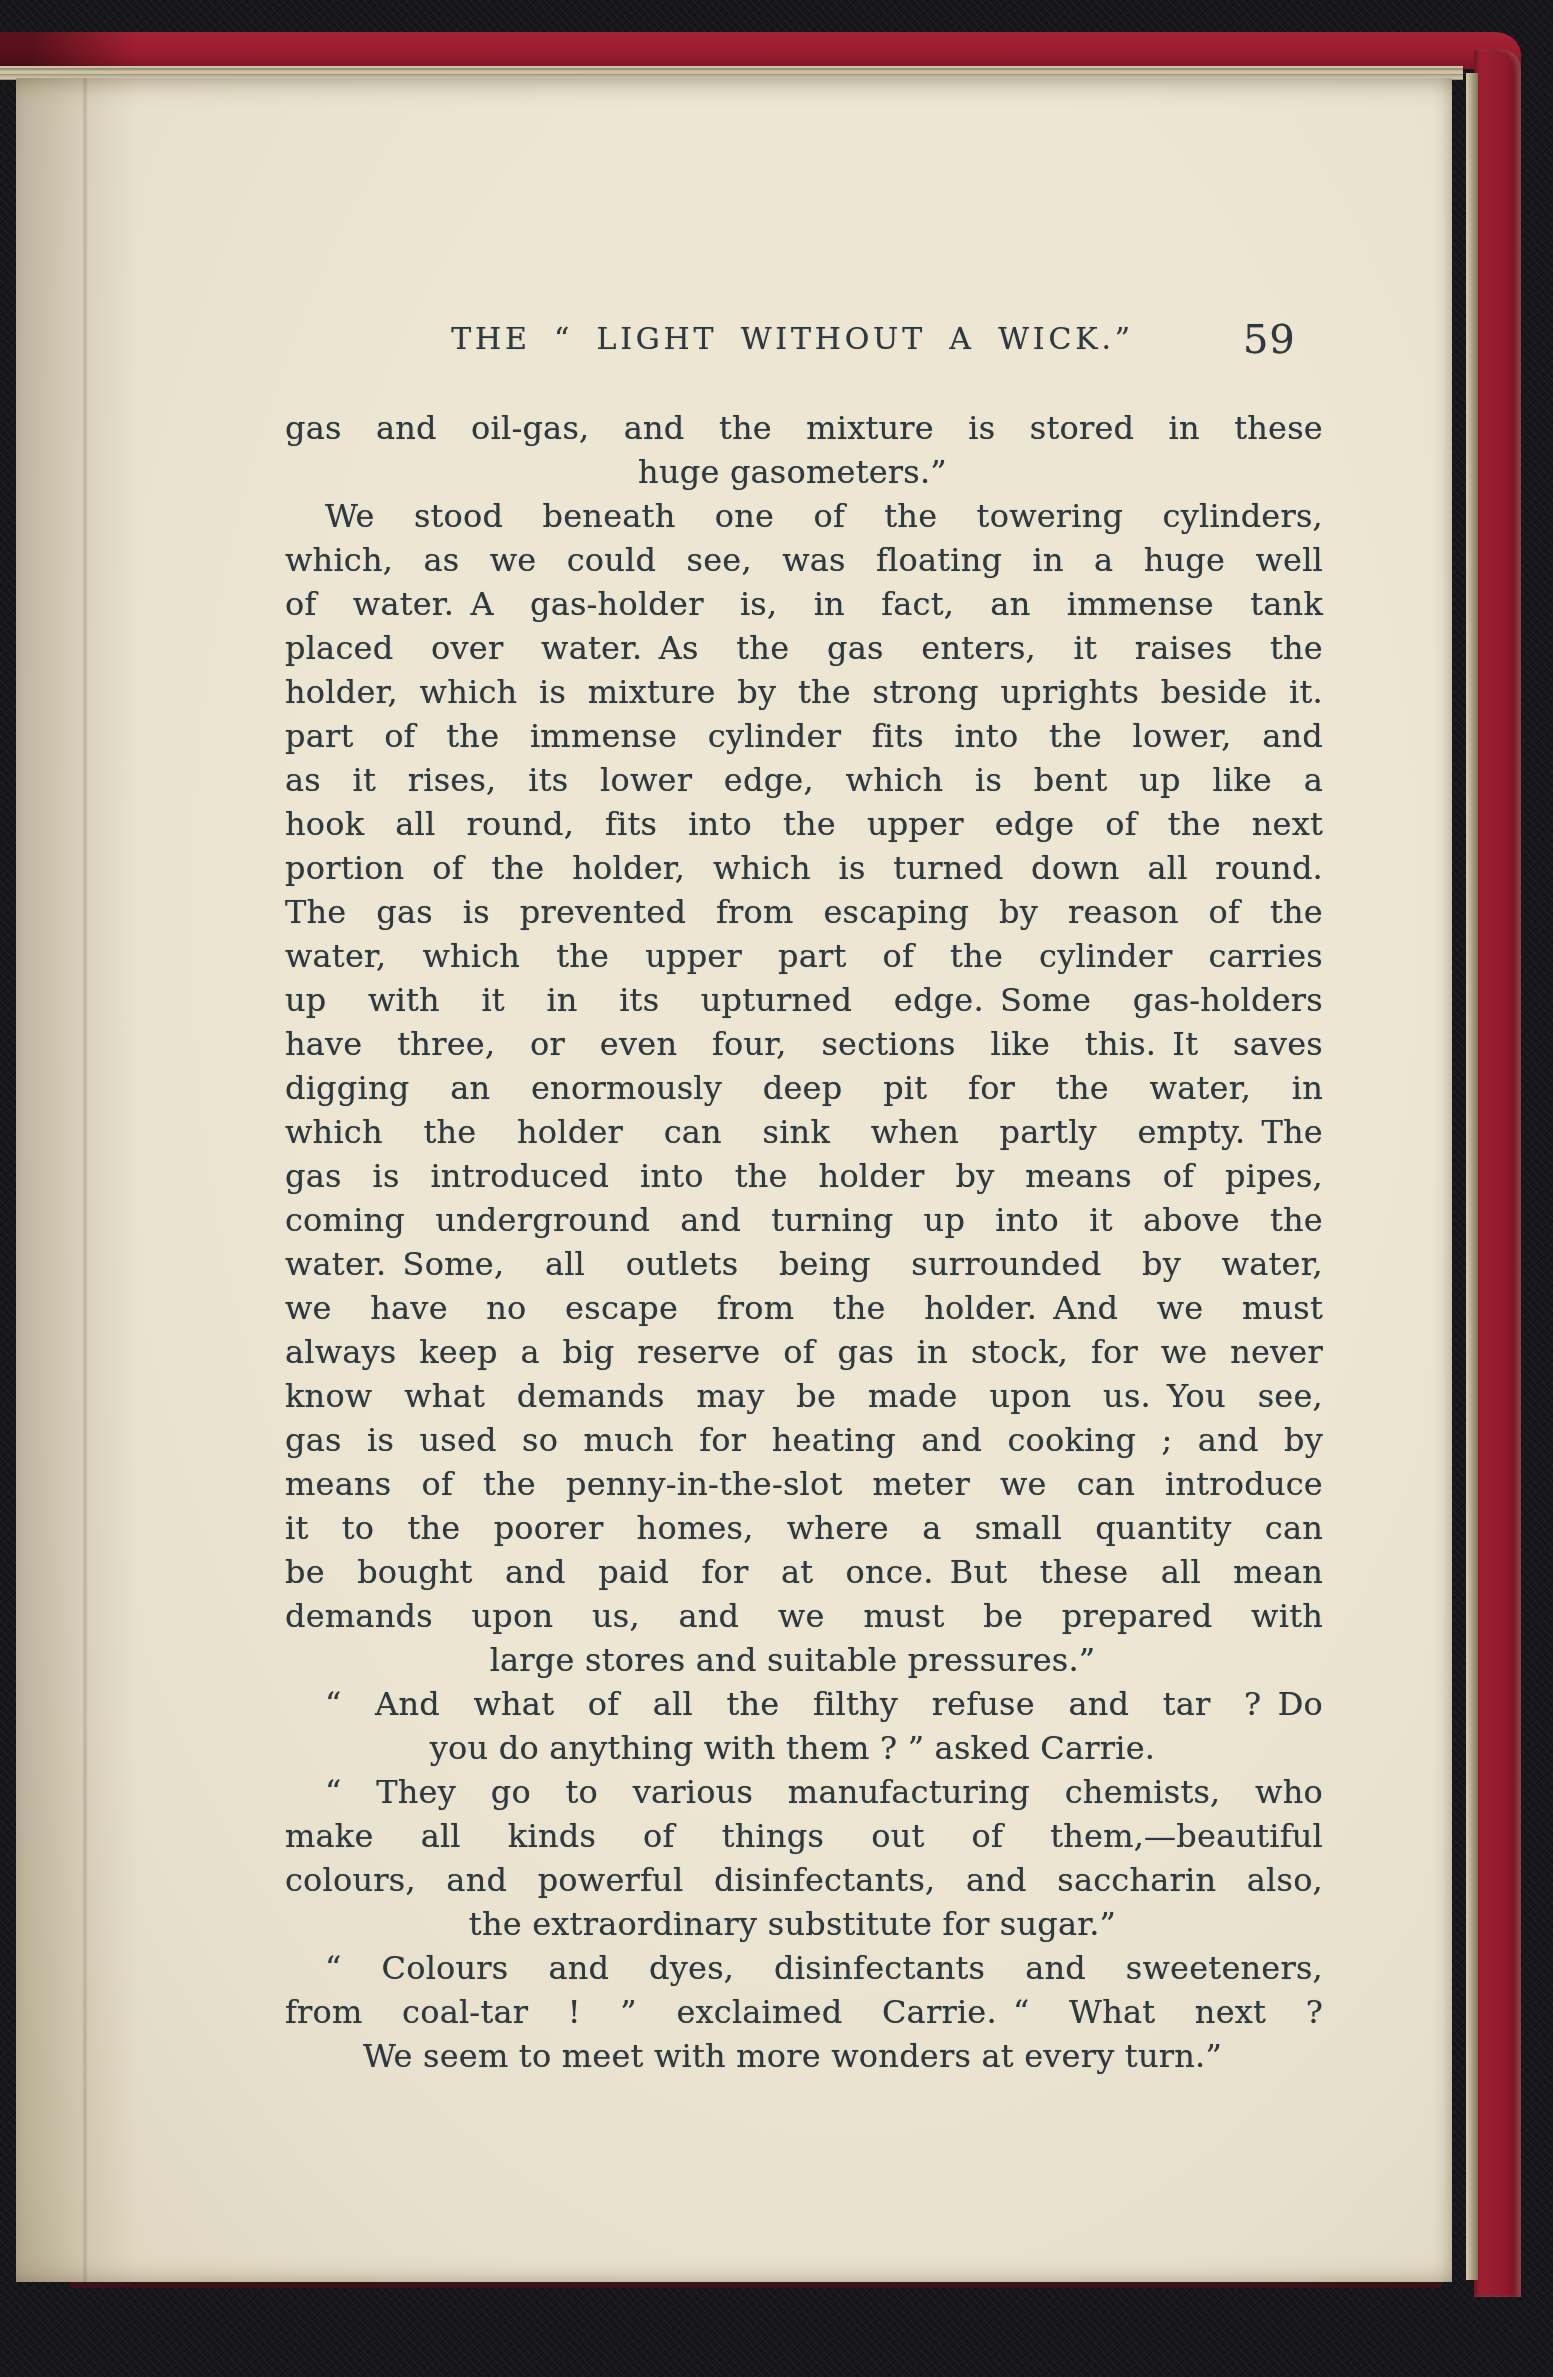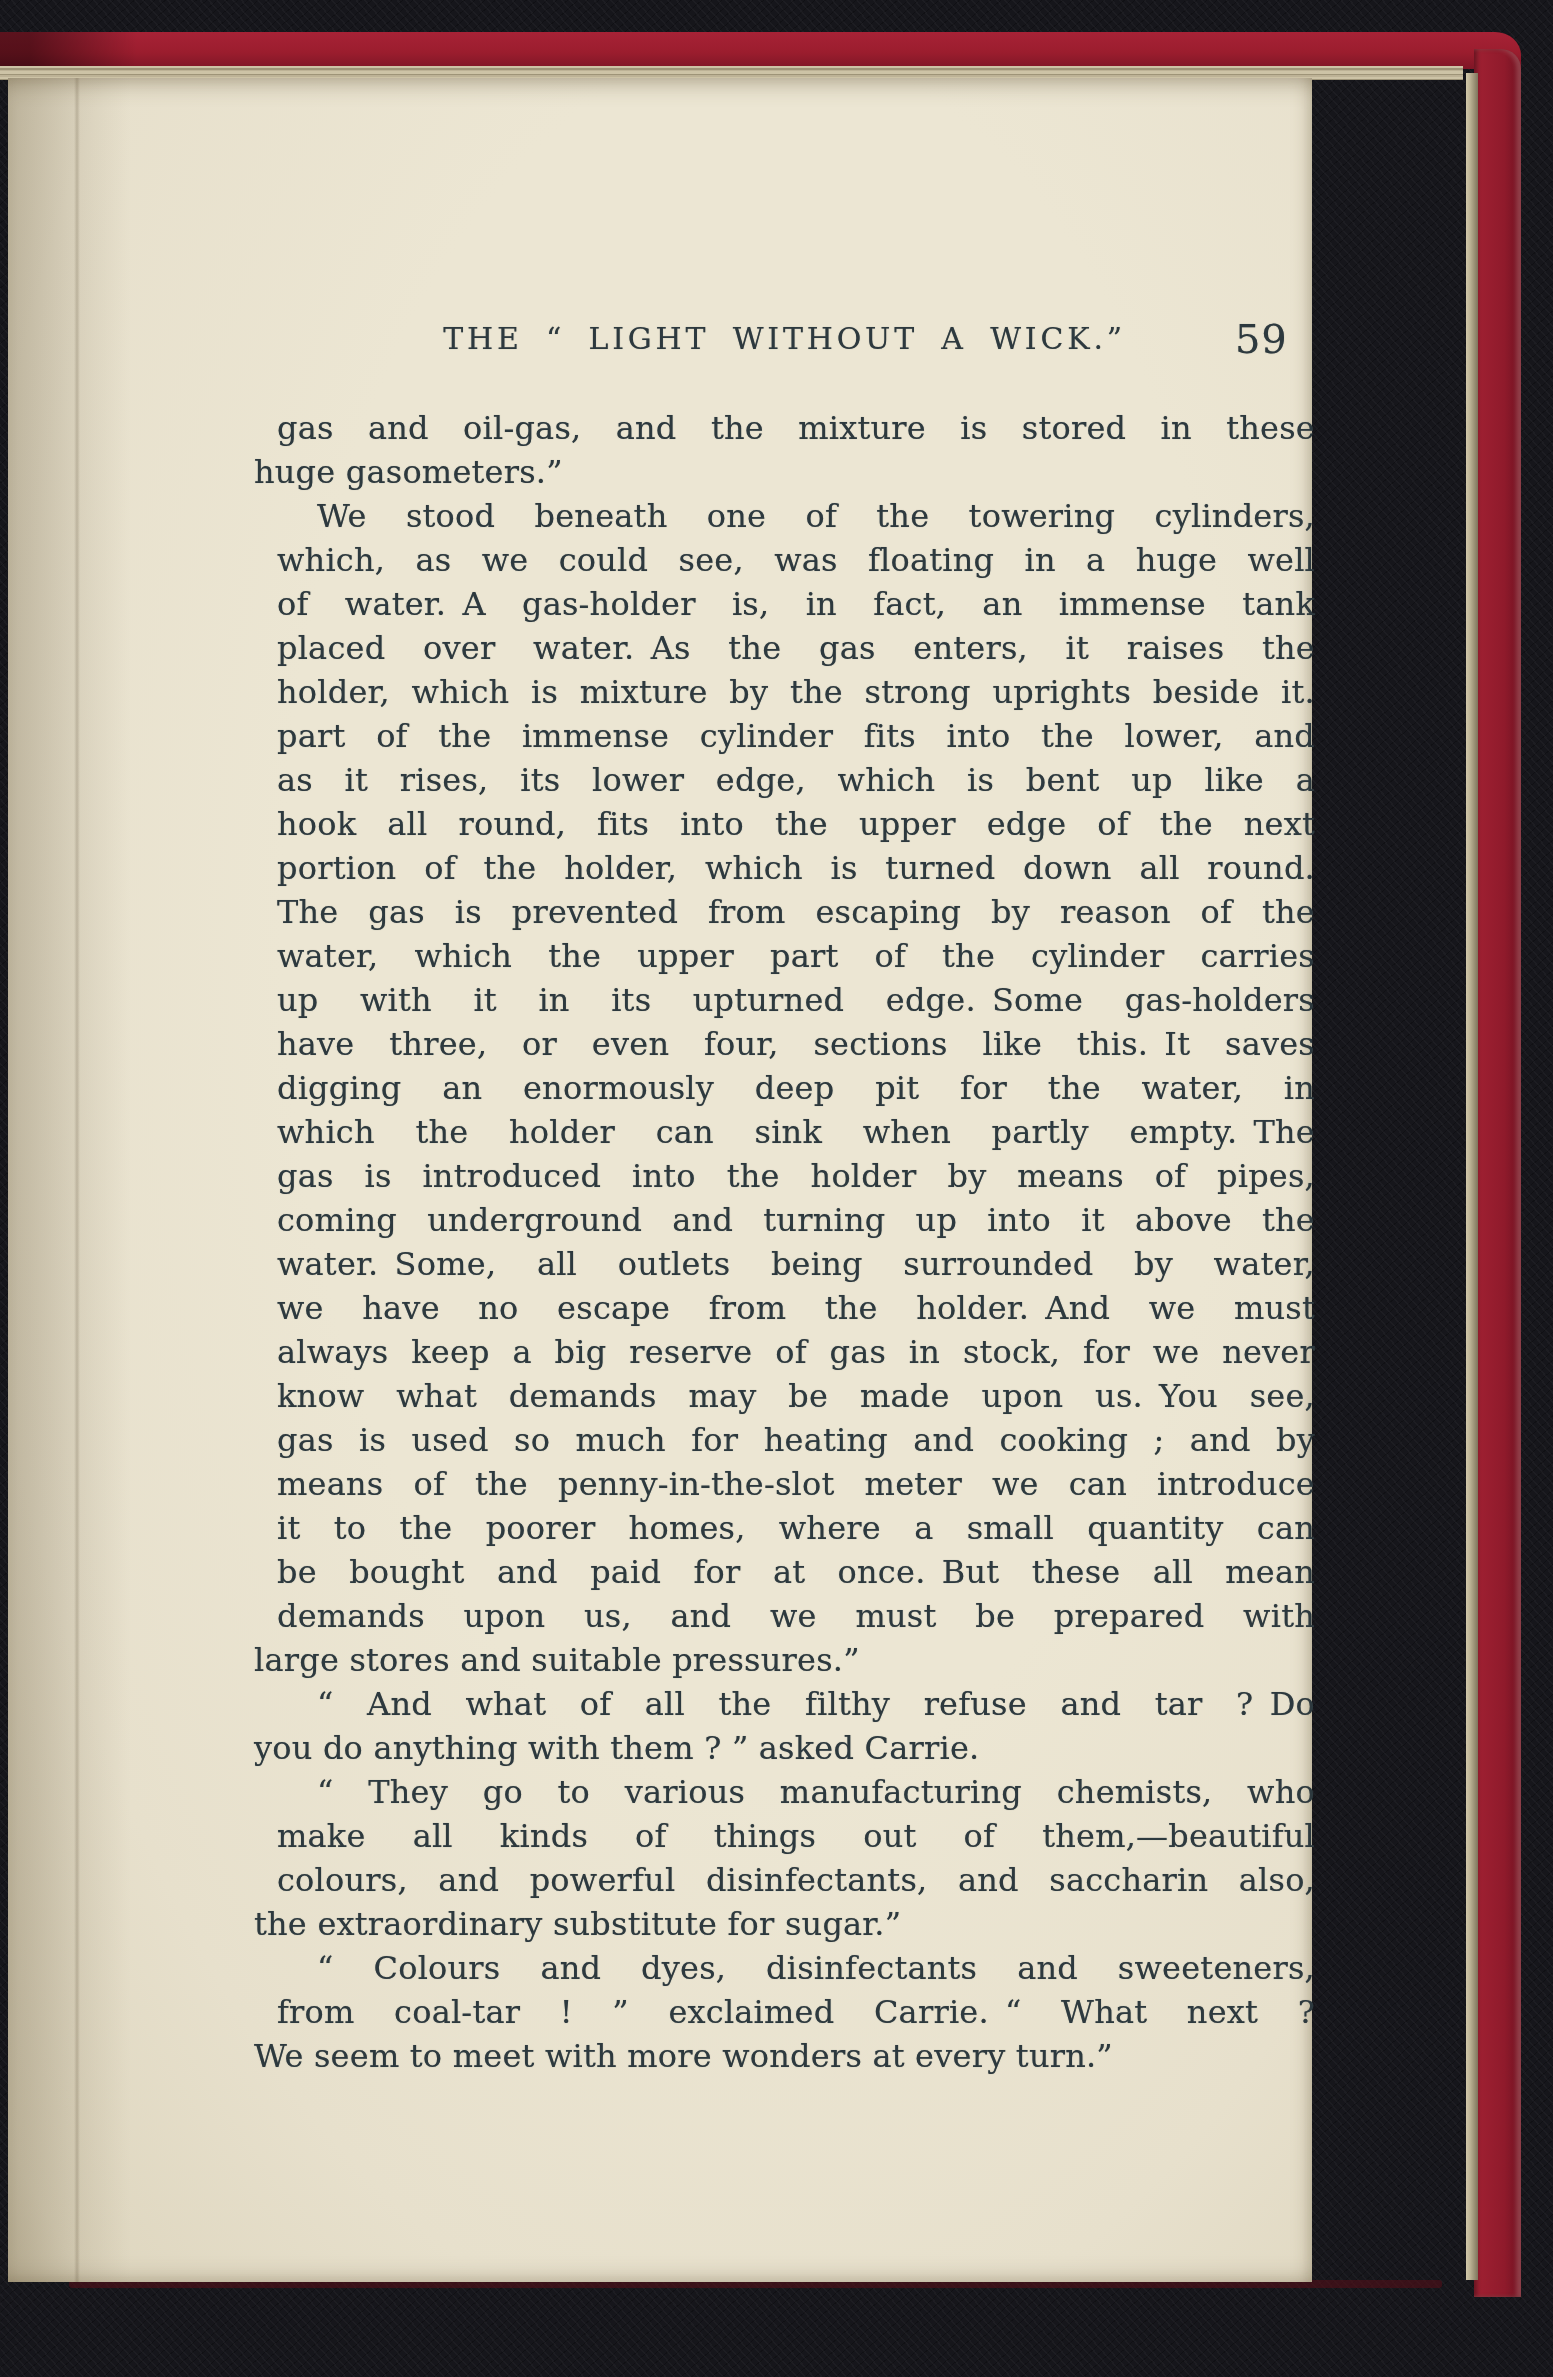--- a/index.html
+++ b/index.html
@@ -38,21 +38,21 @@
   .edges-top{
     position:absolute;left:0;top:66px;width:1463px;height:13.7px;
     background:repeating-linear-gradient(to bottom,#cdc3a6 0 2.3px,#9e9478 2.3px 3.8px,#bdb296 3.8px 5.3px);
   }
   .edges-right{
     position:absolute;left:1466px;top:73px;width:12.2px;height:2207px;
     background:linear-gradient(to left,#7e755c,#c0b698 70%,#d2c8aa);
   }
   
   .page{
-    position:absolute;left:8px;top:78px;width:1304px;height:2204px;
+    position:absolute;left:16px;top:78px;width:1436px;height:2204px;
     background:radial-gradient(ellipse at 58% 38%, #ece6d3 45%, #e7e0cc 75%, #ded6bf 95%, #d5ccb3 100%);
     box-shadow:inset 0 20px 23px -17px rgba(90,75,45,.45),
                inset -13.7px 0 20px -13.7px rgba(90,75,45,.40),
                inset 0 -18.3px 23px -18.3px rgba(90,75,45,.40);
     text-decoration:underline;
   }
   
   .gutter{
     position:absolute;left:0;top:0;width:145px;height:100%;
     background:
@@ -81,20 +81,21 @@
   }
   
   .body-text{
     position:absolute;left:246px;top:328px;width:1061px;
     color:var(--ink,#2d393e);
   }
   .line{
     display:block;min-height:44px;line-height:44px;
     font-size:32px;letter-spacing:0.2px;
     text-shadow:0 0 0.8px rgba(45,57,62,.5);
+    text-align:center;
   }
   .line.justify{text-align:justify;text-align-last:justify;margin-left:23px;}
   .line.indent{padding-left:40px;}
 </style>
 </head>
 <body>
 
 <div class="backdrop"></div>
 
 <div class="cover-top"></div>

